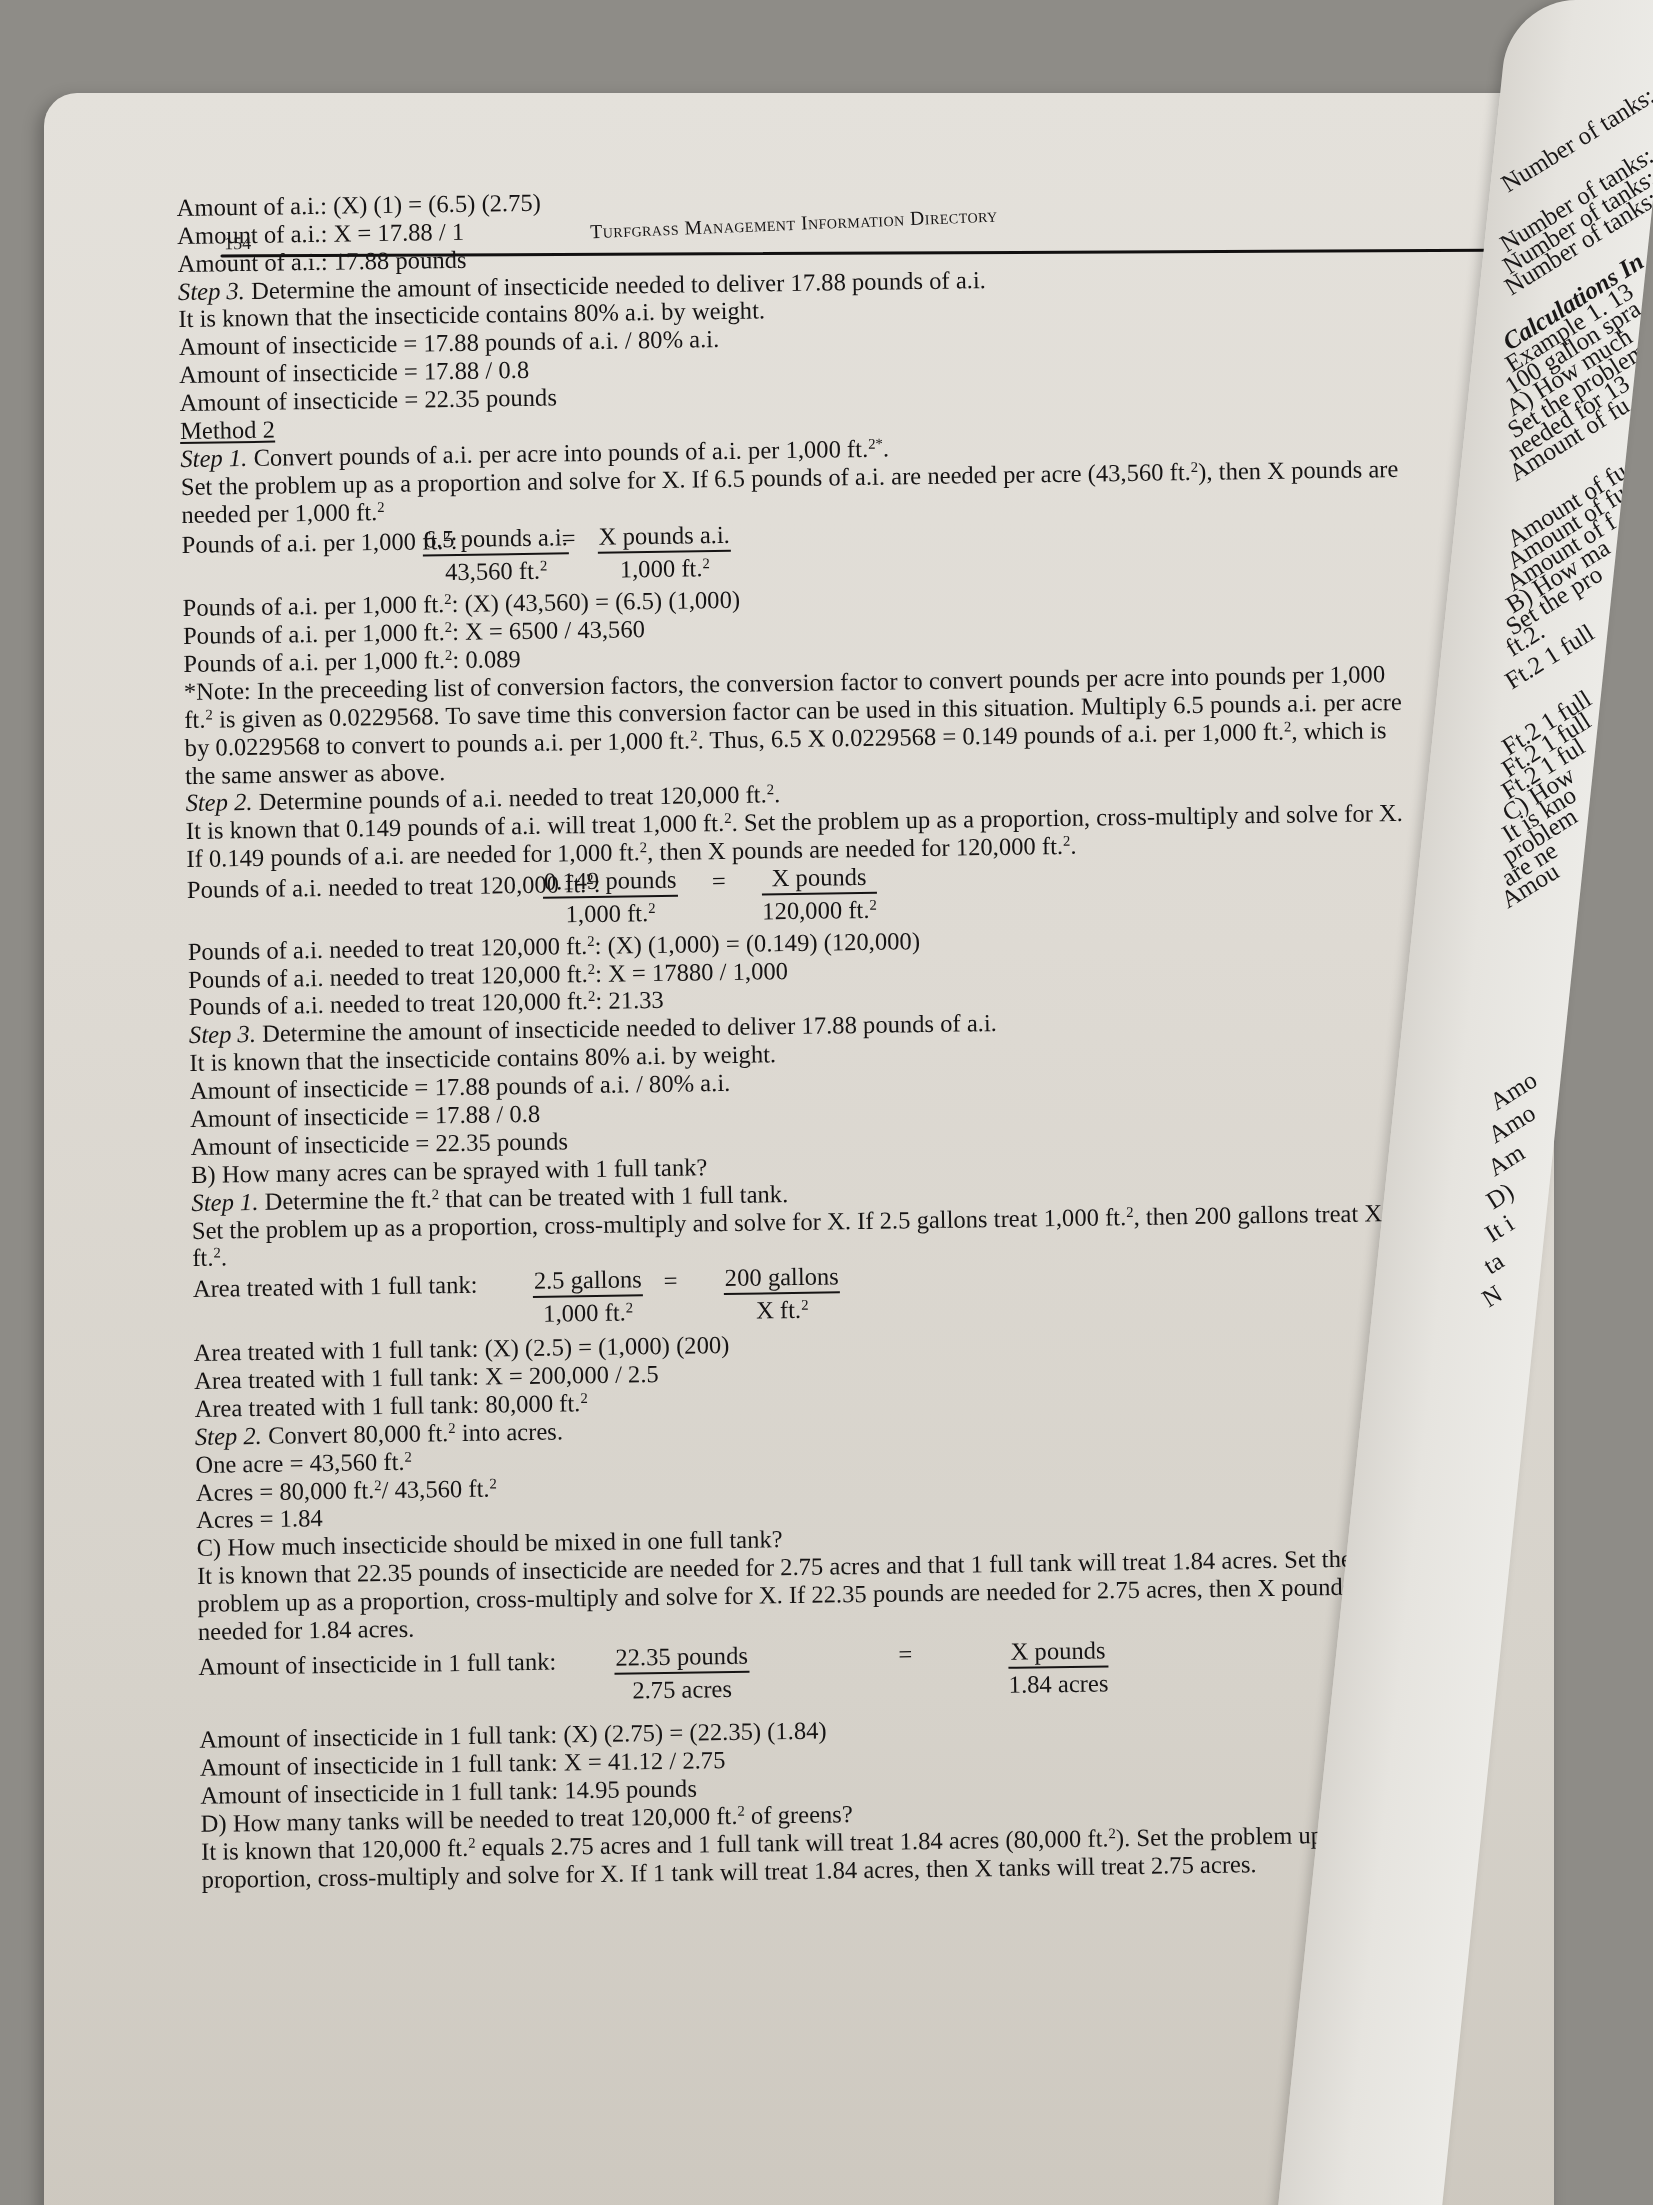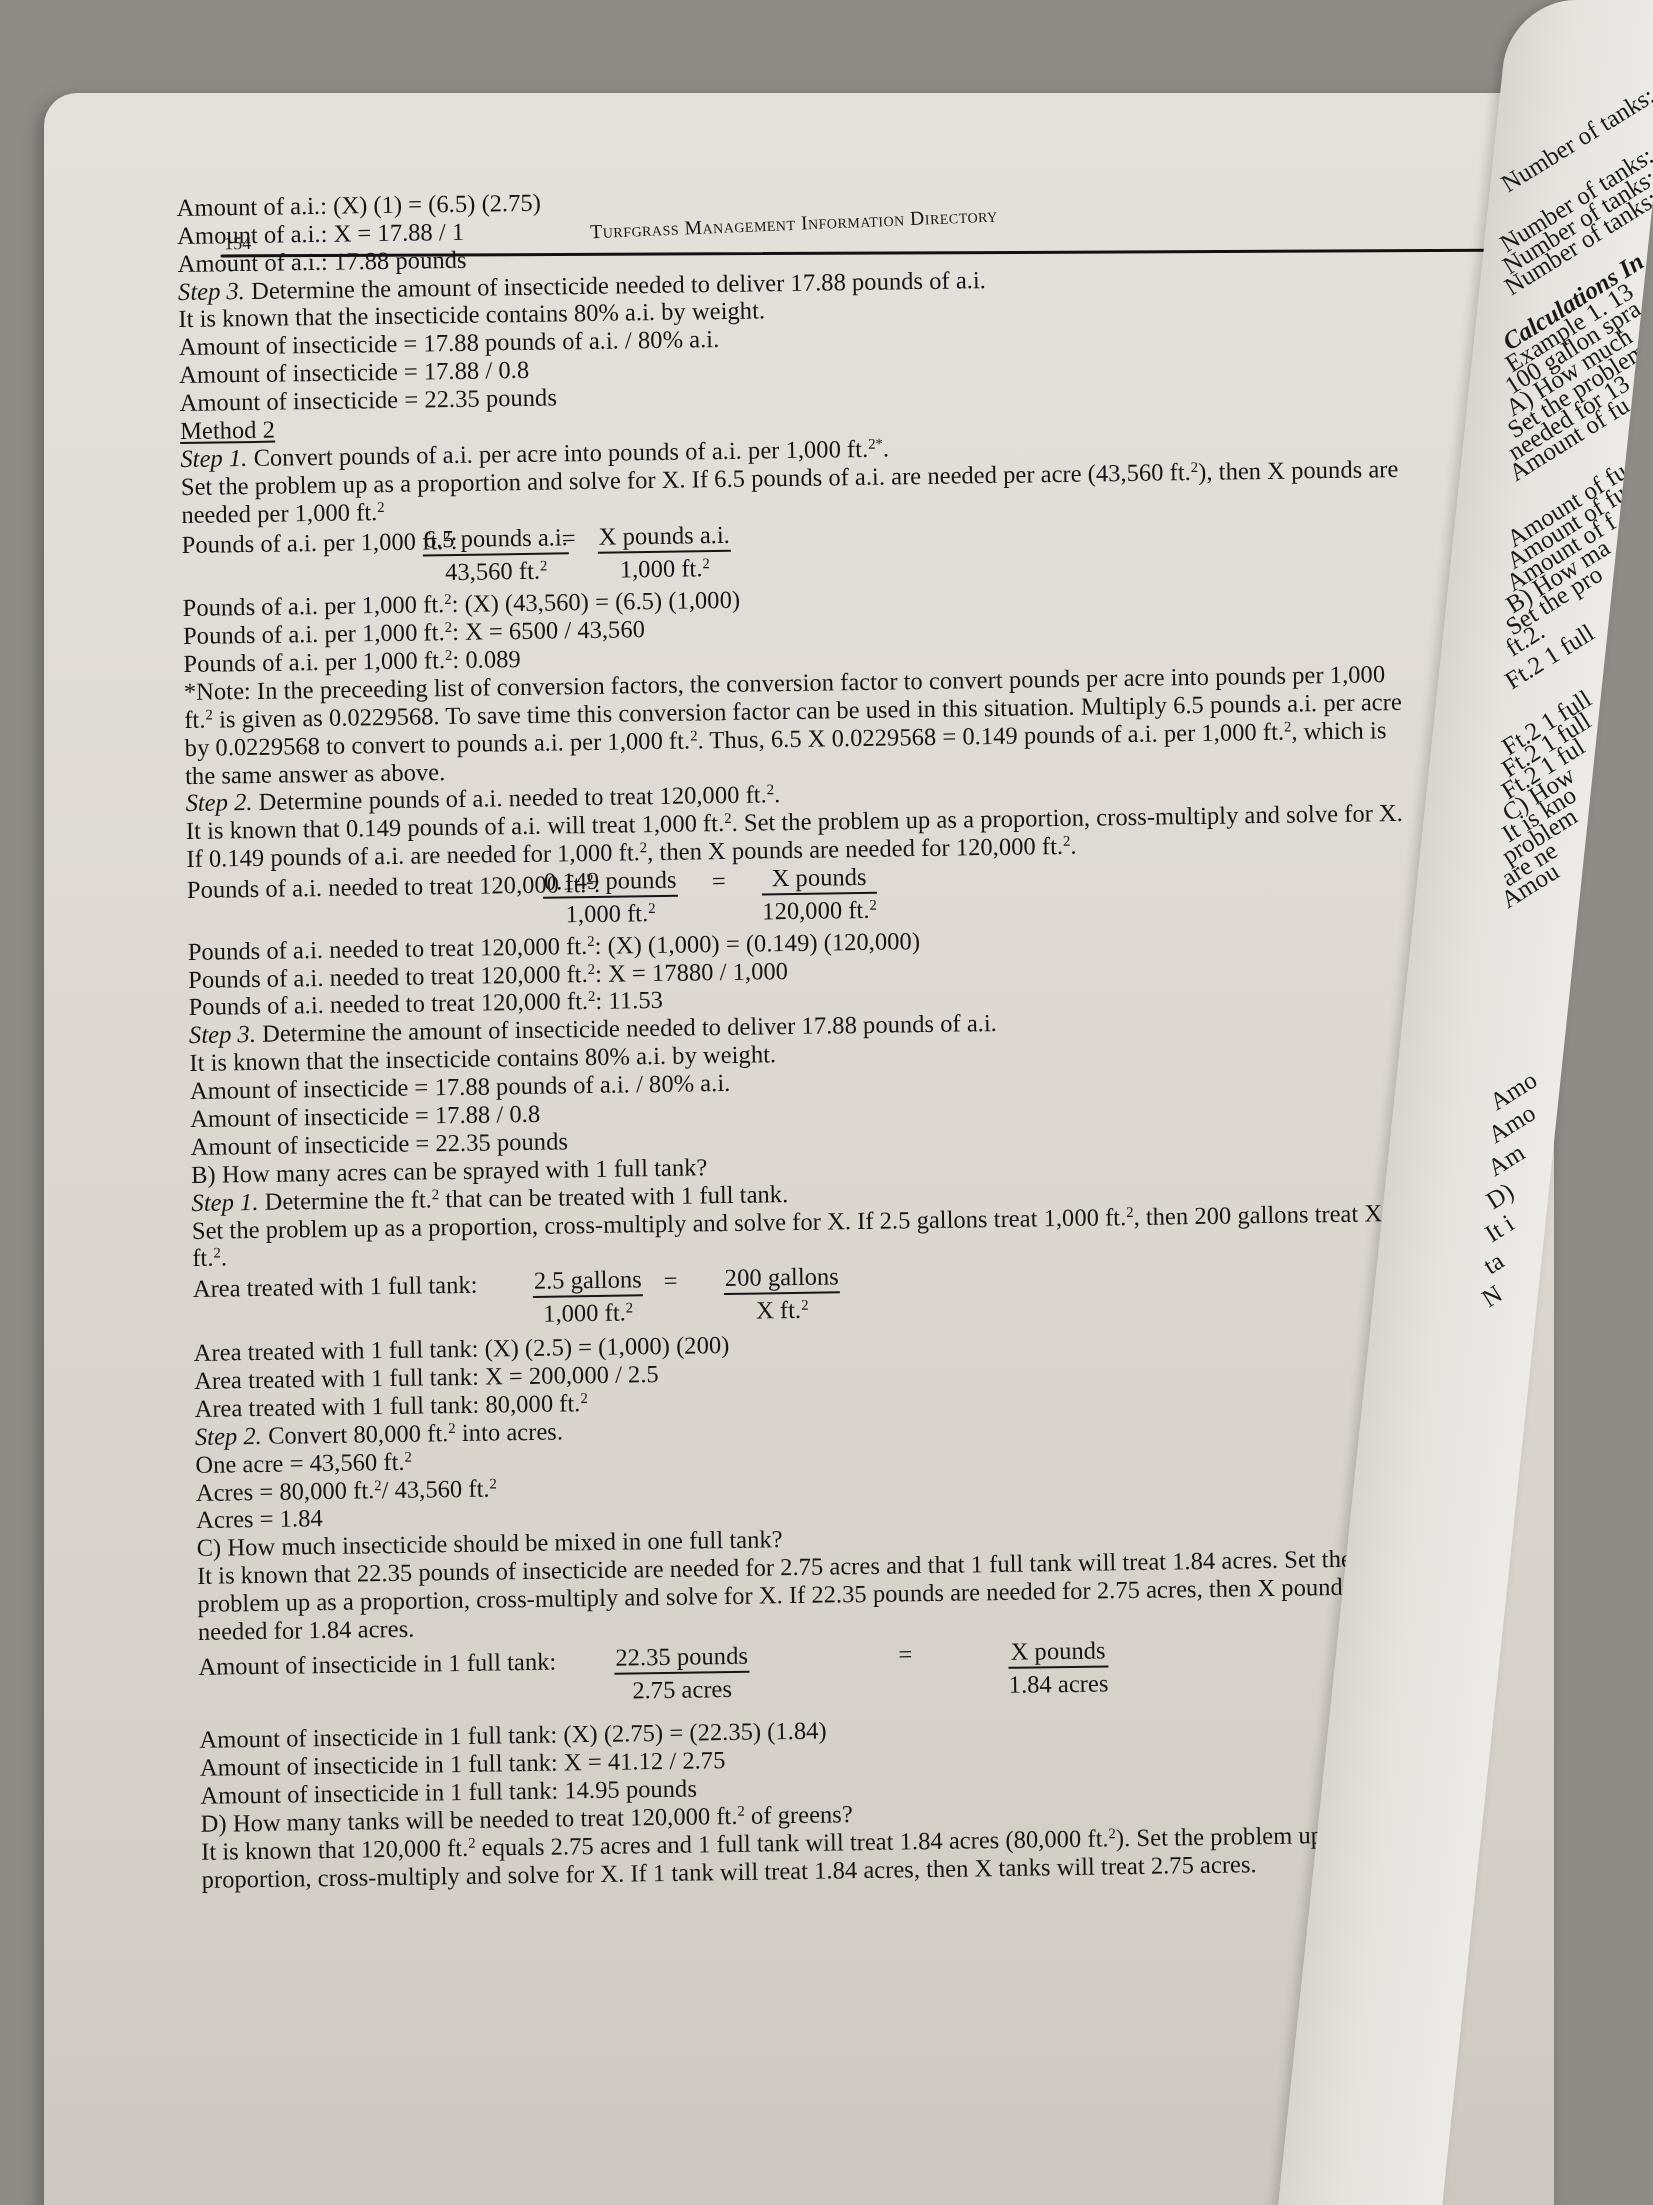--- a/index.html
+++ b/index.html
@@ -148,21 +148,21 @@
         <span class="den"><span>120,000 ft.</span><sup>2</sup></span>
       </div>
 
       <div class="ln" style="left:131px;top:847px">
         <span>Pounds of a.i. needed to treat 120,000 ft.</span><sup>2</sup>:&nbsp;<span>(X) (1,000) = (0.149) (120,000)</span>
       </div>
       <div class="ln" style="left:131px;top:875px">
         <span>Pounds of a.i. needed to treat 120,000 ft.</span><sup>2</sup>:&nbsp;<span>X = 17880 / 1,000</span>
       </div>
       <div class="ln" style="left:131px;top:902px">
-        <span>Pounds of a.i. needed to treat 120,000 ft.</span><sup>2</sup>:&nbsp;<span>11.53</span>
+        <span>Pounds of a.i. needed to treat 120,000 ft.</span><sup>2</sup>:&nbsp;<span>21.33</span>
       </div>
 
       <div class="ln" style="left:131px;top:930px">
         <span class="it">Step 3.</span>
         <span>Determine the amount of insecticide needed to deliver 17.88 pounds of a.i.</span>
       </div>
       <div class="ln" style="left:131px;top:958px">It is known that the insecticide contains 80% a.i. by weight.</div>
       <div class="ln" style="left:131px;top:986px">Amount of insecticide = 17.88 pounds of a.i. / 80% a.i.</div>
       <div class="ln" style="left:131px;top:1014px">Amount of insecticide = 17.88 / 0.8</div>
       <div class="ln" style="left:131px;top:1042px">Amount of insecticide = 22.35 pounds</div>

